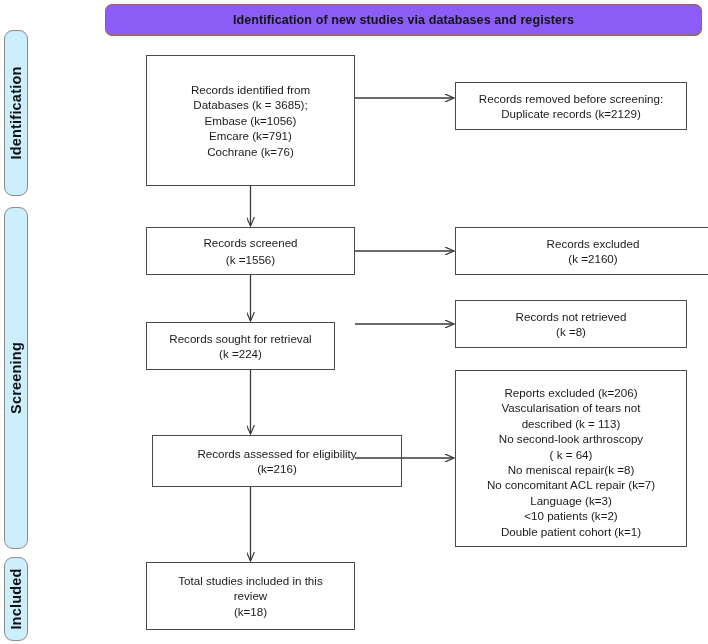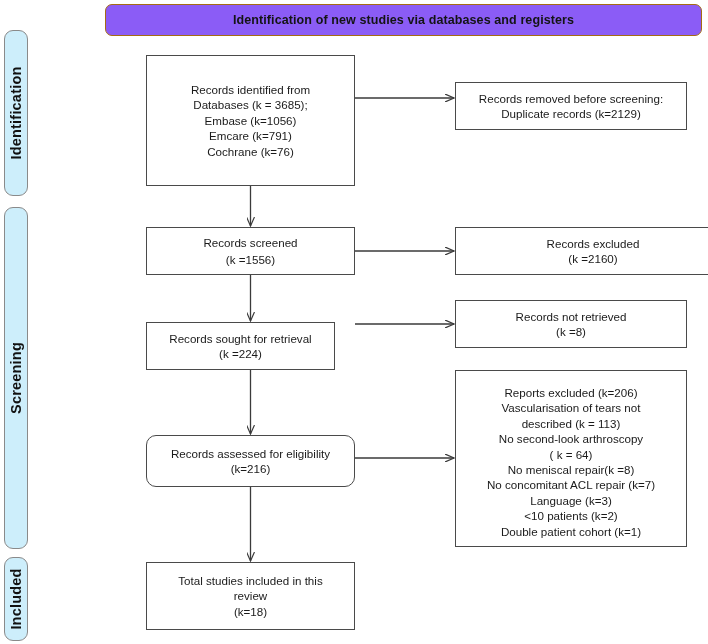--- a/index.html
+++ b/index.html
@@ -139,21 +139,21 @@
   <div class="flow-box" style="left:146px; top:322px; width:189px; height:48px;">
     <span class="line">Records sought for retrieval</span>
     <span class="line">(k =224)</span>
   </div>
 
   <div class="flow-box" style="left:455px; top:300px; width:232px; height:48px;">
     <span class="line">Records not retrieved</span>
     <span class="line">(k =8)</span>
   </div>
 
-  <div class="flow-box" style="left:146px; top:435px; width:209px; height:52px;border-radius:10px;">
+  <div class="flow-box" style="left:152px; top:435px; width:250px; height:52px;">
     <span class="line">Records assessed for eligibility</span>
     <span class="line">(k=216)</span>
   </div>
 
   <div class="flow-box" style="left:455px; top:370px; width:232px; height:177px;justify-content:flex-end;">
     <span class="line">Reports excluded (k=206)</span>
     <span class="line">Vascularisation of tears not</span>
     <span class="line">described (k = 113)</span>
     <span class="line">No second-look arthroscopy</span>
     <span class="line">( k = 64)</span>

